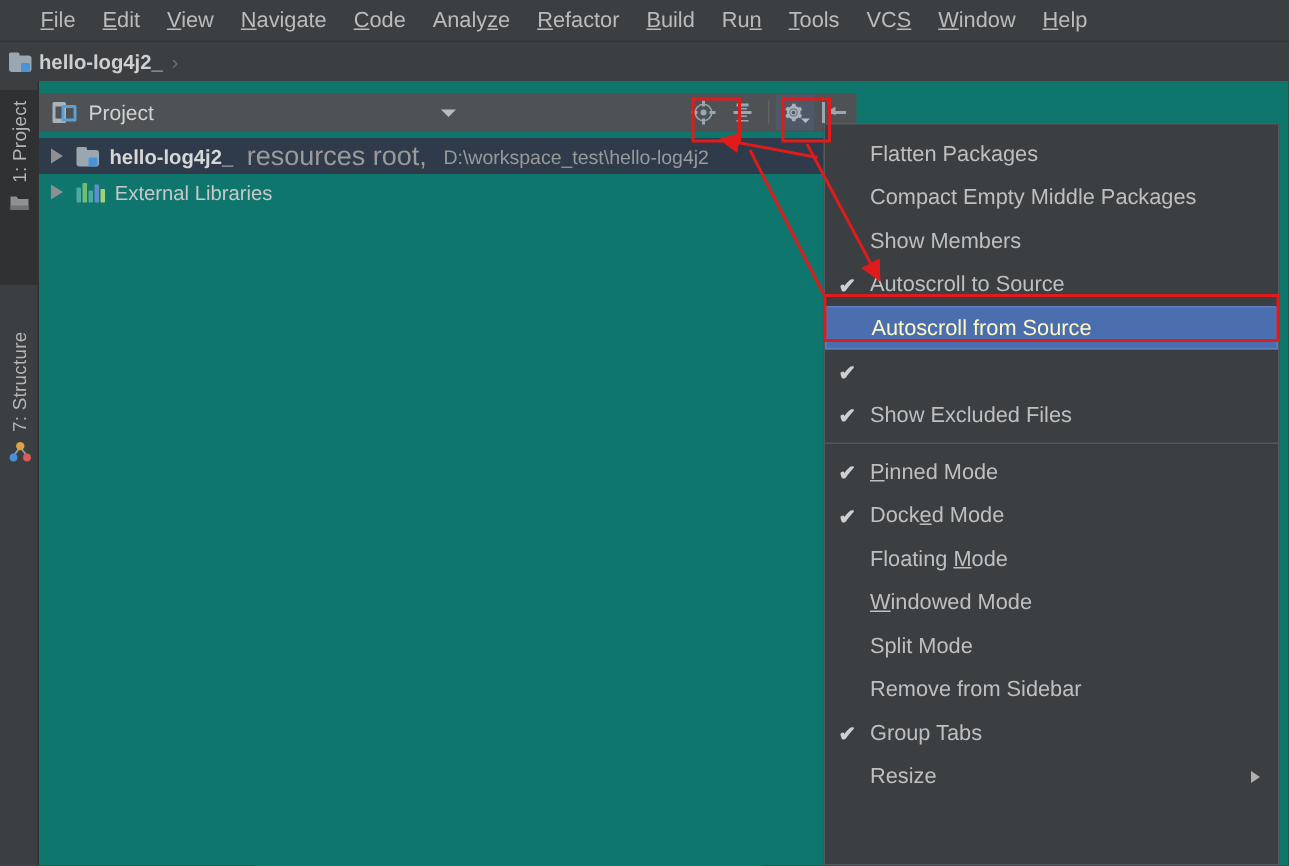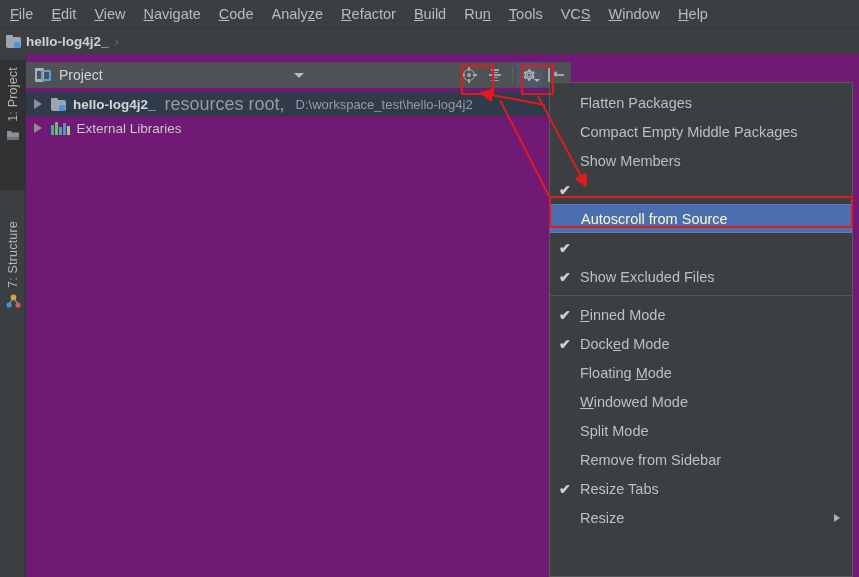--- a/index.html
+++ b/index.html
@@ -8,21 +8,21 @@
     background: #3c3f41;
     font-family: "Liberation Sans", sans-serif;
     overflow: hidden;
   }
   #app { position: relative; width: 859px; height: 577px; background: #3c3f41; }
 
   
   .menubar {
     position: absolute; left: 0; top: 0; width: 859px; height: 28px;
     background: #3c3f41;
-    display: flex; align-items: center; padding-left: 1px;
+    display: flex; align-items: center; padding-left: 18px;
     border-bottom: 1px solid #323537;
   }
   .menubar-item {
     color: #bbbbbb; font-size: 14.5px; padding: 3px 9px;
     white-space: nowrap; cursor: default;
   }
   .menubar-item u { text-decoration: underline; }
 
   
   .navbar {
@@ -53,21 +53,21 @@
   .strip-label {
     writing-mode: vertical-rl; transform: rotate(180deg);
     color: #b6b6b6; font-size: 12.5px; letter-spacing: .2px; white-space: nowrap;
   }
   #strip-project { top: 6px; height: 130px; background: #2f3133; padding-top: 7px; }
   #strip-structure { top: 160px; height: 130px; padding-top: 7px; }
   .strip-ico { margin-top: 6px; }
 
   
   .panel { position: absolute; left: 26px; top: 54px; width: 833px; height: 523px;
-           background: #701a75; }
+           background: #0f766e; }
   .panel-header {
     position: absolute; left: 0; top: 8px; width: 545px; height: 26px;
     background: #4e5254; display: flex; align-items: center;
   }
   .tab-ico { position: relative; width: 16px; height: 14px; margin-left: 9px; }
   .tab-ico .bk { position: absolute; left: 0; top: 0; width: 9px; height: 14px;
                  background: #a9b2b8; border-radius: 1px; }
   .tab-ico .bk2 { position: absolute; left: 2px; top: 3px; width: 5px; height: 8px;
                   background: #4e5254; }
   .tab-ico .fr { position: absolute; left: 6px; top: 2px; width: 10px; height: 11px;
@@ -305,20 +305,21 @@
         <span class="mi-label">Flatten Packages</span>
       </div>
       <div class="mi">
         <span class="mi-label">Compact Empty Middle Packages</span>
       </div>
       <div class="mi">
         <span class="mi-label">Show Members</span>
       </div>
       <div class="mi">
         <span class="mi-check">✔</span>
+        <span class="mi-label">Autoscroll to Source</span>
       </div>
       <div class="mi highlight">
         <span class="mi-label">Autoscroll from Source</span>
       </div>
       <div class="mi">
         <span class="mi-check">✔</span>
       </div>
       <div class="mi">
         <span class="mi-check">✔</span>
         <span class="mi-label">Show Excluded Files</span>
@@ -339,21 +340,21 @@
         <span class="mi-label"><u>W</u>indowed Mode</span>
       </div>
       <div class="mi">
         <span class="mi-label">Split Mode</span>
       </div>
       <div class="mi">
         <span class="mi-label">Remove from Sidebar</span>
       </div>
       <div class="mi">
         <span class="mi-check">✔</span>
-        <span class="mi-label">Resize Tabs</span>
+        <span class="mi-label">Group Tabs</span>
       </div>
       <div class="mi">
         <span class="mi-label">Resize</span>
         <span class="mi-arrow"></span>
       </div>
     </div>
 
   <div class="anno" style="left:461px; top:65px; width:33px; height:30px;"></div>
   <div class="anno" style="left:521px; top:65px; width:33px; height:30px;"></div>
   <div class="anno" style="left:549px; top:196px; width:304px; height:32px;"></div>

